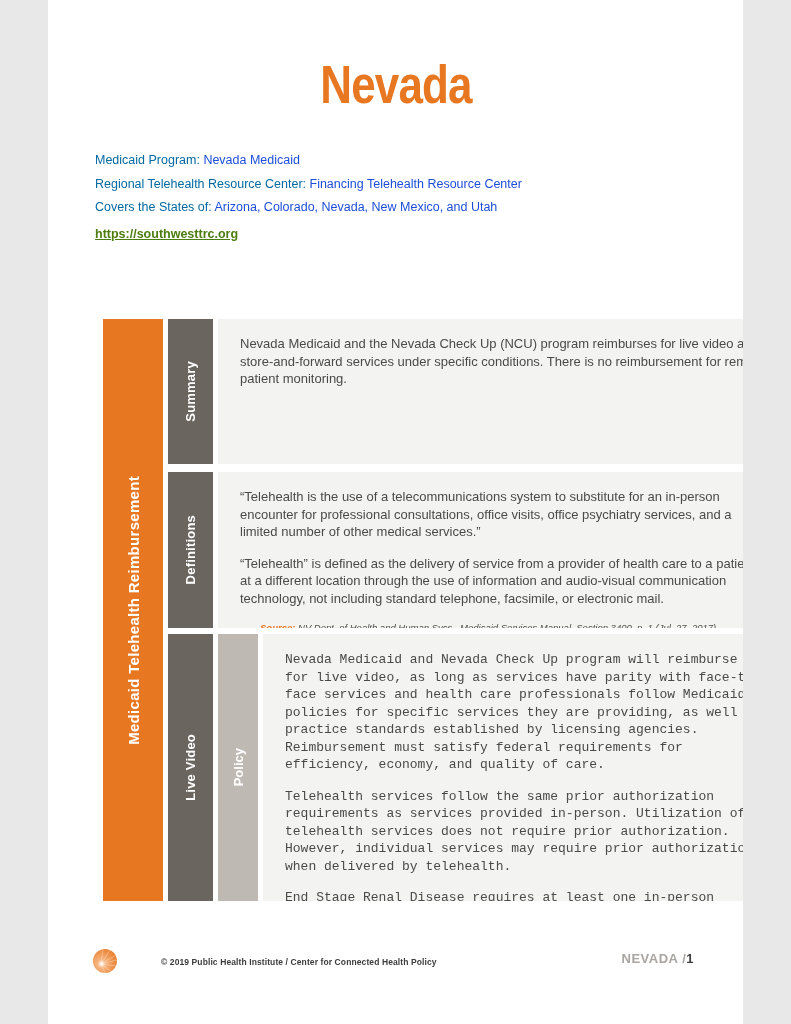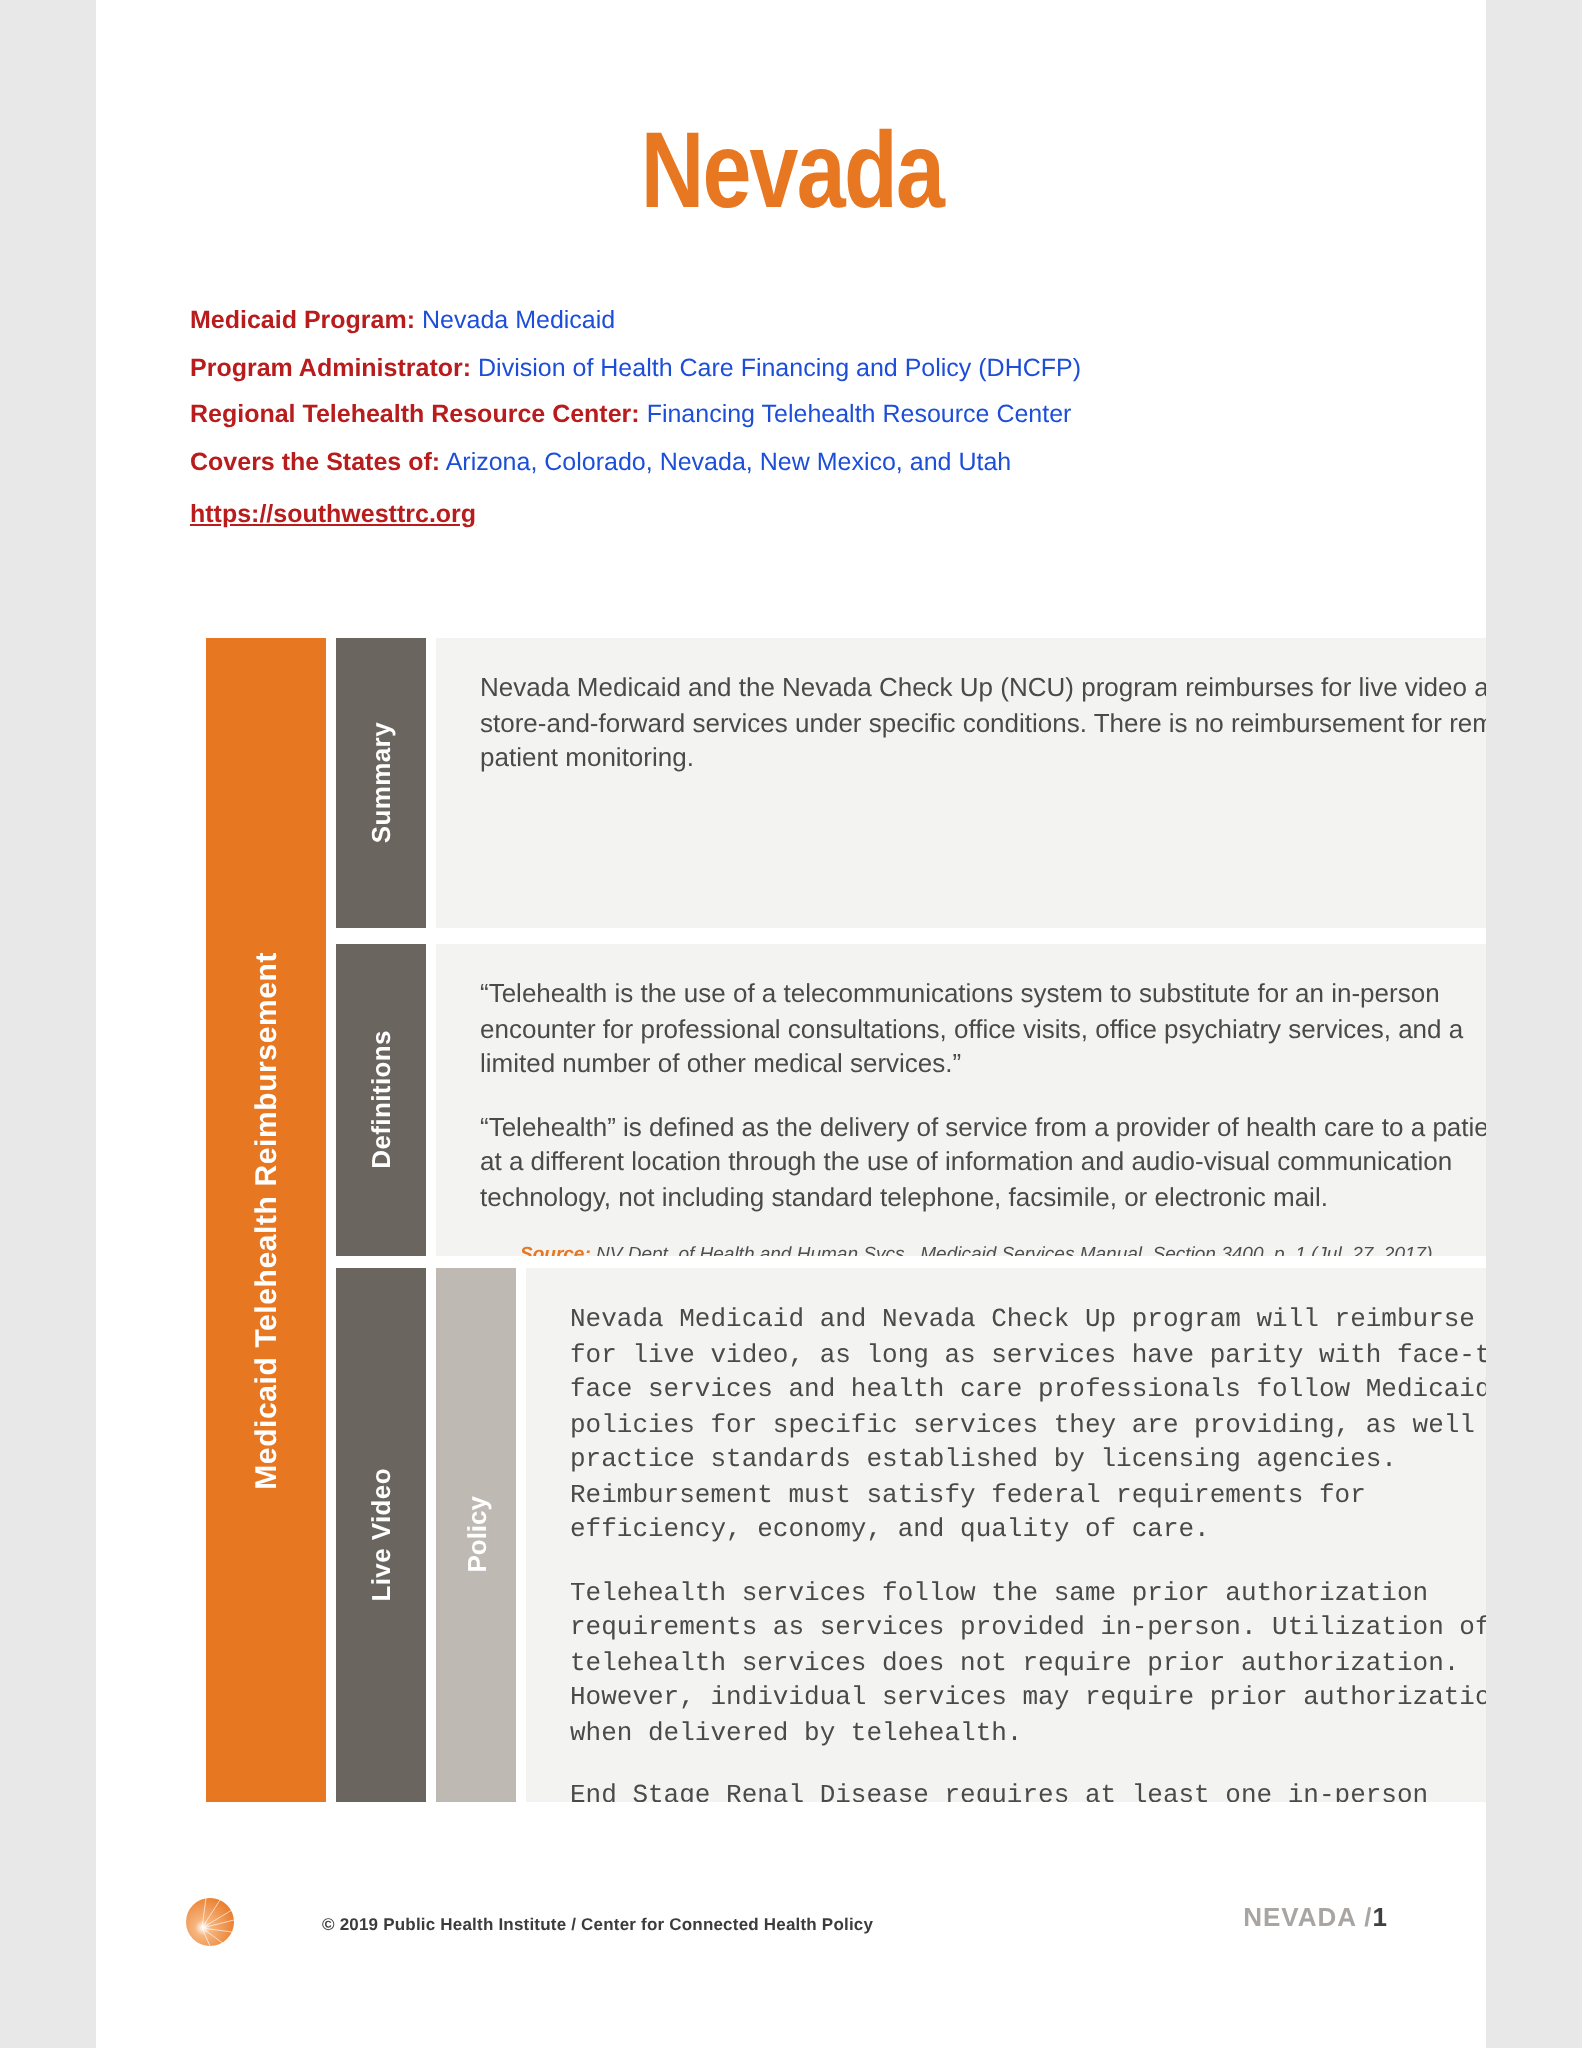--- a/index.html
+++ b/index.html
@@ -17,25 +17,25 @@
   }
   .title span {
     display:inline-block;
     font-size:50px; font-weight:700; color:#E87722;
     letter-spacing:-1px; transform:scale(.88,1.08);
   }
 
   
   .header-info { position:absolute; left:47px; top:153px; width:600px; }
   .field { font-size:12.5px; line-height:15px; margin-bottom:8.5px; }
-  .field .lbl { font-weight:700; color:#b91c1c; }
+  .field .lbl { font-weight:400; color:#0369a1; }
   .field .val { color:#1d4ed8; }
   .site-link {
     display:inline-block; margin-top:3px;
-    font-size:12.5px; font-weight:700; color:#b91c1c;
+    font-size:12.5px; font-weight:700; color:#4d7c0f;
     text-decoration:underline;
   }
 
   
   .band { position:absolute; left:55px; top:319px; width:687px; height:582px; }
   .cat-bar {
     position:absolute; left:0; top:0; width:60px; height:582px;
     background:#E87722; display:flex; align-items:center; justify-content:center;
   }
   .vtext {
@@ -97,24 +97,20 @@
 <div class="page">
 
   <div class="title">
     <span>Nevada</span>
   </div>
 
   <div class="header-info">
     <div class="field">
       <span class="lbl">Medicaid Program:</span>
       <span class="val">Nevada Medicaid</span>
-    </div>
-    <div class="field">
-      <span class="lbl">Program Administrator:</span>
-      <span class="val">Division of Health Care Financing and Policy (DHCFP)</span>
     </div>
     <div class="field">
       <span class="lbl">Regional Telehealth Resource Center:</span>
       <span class="val">Financing Telehealth Resource Center</span>
     </div>
     <div class="field">
       <span class="lbl">Covers the States of:</span>
       <span class="val">Arizona, Colorado, Nevada, New Mexico, and Utah</span>
     </div>
     <a href="#" class="site-link">https://southwesttrc.org</a>

